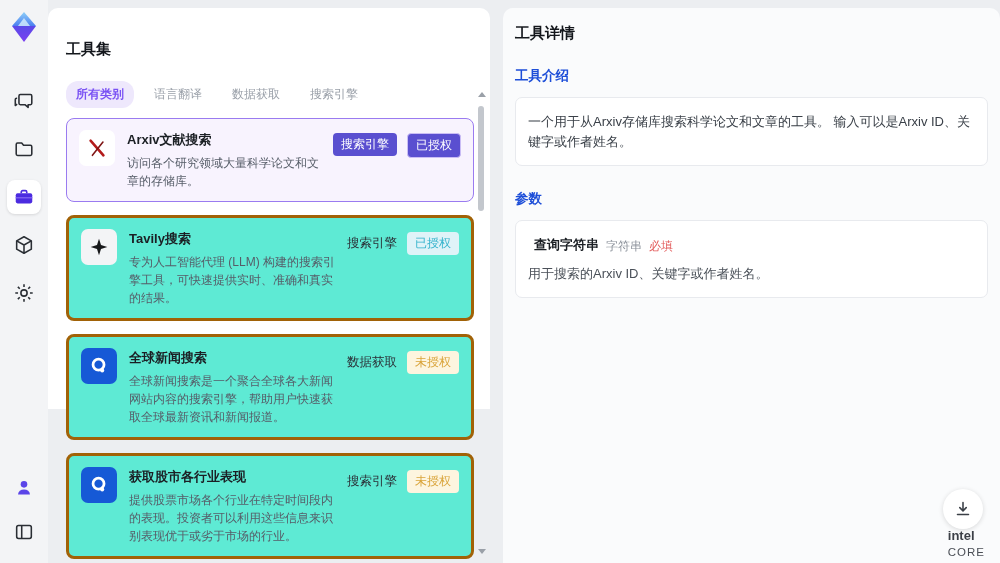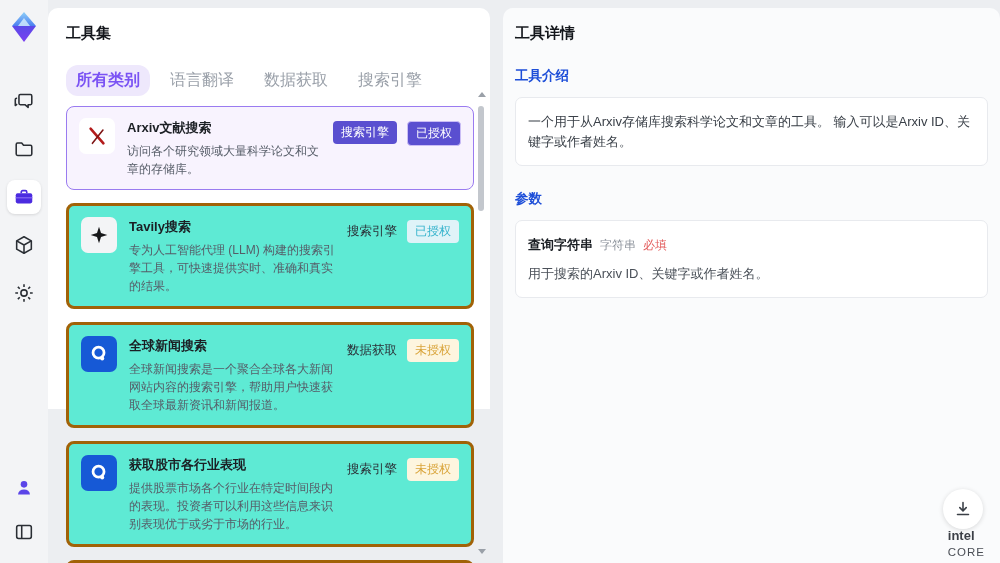--- a/index.html
+++ b/index.html
@@ -19,31 +19,31 @@
   .rail-icons { margin-top:38px; display:flex; flex-direction:column; gap:14px; align-items:center; }
   .rail-btn {
     width:34px; height:34px; border-radius:8px; display:flex;
     align-items:center; justify-content:center; cursor:pointer;
   }
   .rail-btn.active { background:#ffffff; box-shadow:0 1px 3px rgba(0,0,0,.12); }
   .rail-bottom { position:absolute; bottom:14px; left:0; width:48px; display:flex; flex-direction:column; gap:10px; align-items:center; }
   
   .panel-left {
     position:absolute; left:48px; top:8px; width:442px; height:401px;
-    background:#ffffff; border-radius:10px 10px 0 0; padding:16px 0 0 18px;
+    background:#ffffff; border-radius:10px 10px 0 0; padding:32px 0 0 18px;
   }
   .panel-right {
     position:absolute; left:503px; top:8px; width:497px; height:555px;
     background:#fafbfc; border-radius:10px 10px 0 0; padding:16px 12px;
   }
   .h1 { font-size:15px; font-weight:bold; color:#14171c; }
   
   .tabs { display:flex; gap:10px; margin-top:22px; }
   .tab {
-    font-size:16px; color:#9aa0a9; padding:5px 10px; border-radius:12px; cursor:pointer; white-space:nowrap;
+    font-size:12px; color:#9aa0a9; padding:5px 10px; border-radius:12px; cursor:pointer; white-space:nowrap;
   }
   .tab.active { background:#eee8fc; color:#7a52f4; font-weight:bold; }
   
   .list { margin-top:10px; height:465px; overflow:hidden; display:flex; flex-direction:column; gap:13px; padding-right:16px; }
   .card {
     display:flex; gap:12px; background:#5eead4; border:3px solid #a16207;
     border-radius:8px; padding:11px 12px; cursor:pointer; flex-shrink:0;
   }
   .card.selected { background:#f8f3fe; border:1.5px solid #9a7bf0; }
   .card-icon {
@@ -67,21 +67,21 @@
   .scroll-thumb { position:absolute; top:14px; left:1px; width:6px; height:105px; border-radius:3px; background:#c3c7cd; }
   .scroll-arrow { position:absolute; left:1px; width:0; height:0; border-left:4px solid transparent; border-right:4px solid transparent; }
   .scroll-arrow.up { top:0; border-bottom:5px solid #9aa0a8; }
   .scroll-arrow.down { bottom:0; border-top:5px solid #9aa0a8; }
   
   .h2 { font-size:13.5px; font-weight:bold; color:#1d4ed8; margin-top:24px; }
   .box {
     margin-top:12px; background:#ffffff; border:1px solid #e8eaee; border-radius:7px;
     padding:14px 12px; font-size:13px; color:#3a4048; line-height:1.5;
   }
-  .param-head { display:flex; align-items:center; gap:7px; }
+  .param-head { display:flex; align-items:flex-end; gap:7px;margin-left:6px; }
   .param-name { font-size:13px; font-weight:bold; color:#1b1f24; }
   .param-type { font-size:12px; color:#8a9099; }
   .param-req { font-size:12px; color:#e35d5d; }
   .param-desc { font-size:13px; color:#4a5058; margin-top:9px; }
   
   .fab {
     position:absolute; right:17px; top:489px; width:40px; height:40px; border-radius:50%;
     background:#ffffff; box-shadow:0 1px 5px rgba(0,0,0,.14);
     display:flex; align-items:center; justify-content:center; cursor:pointer;
   }

